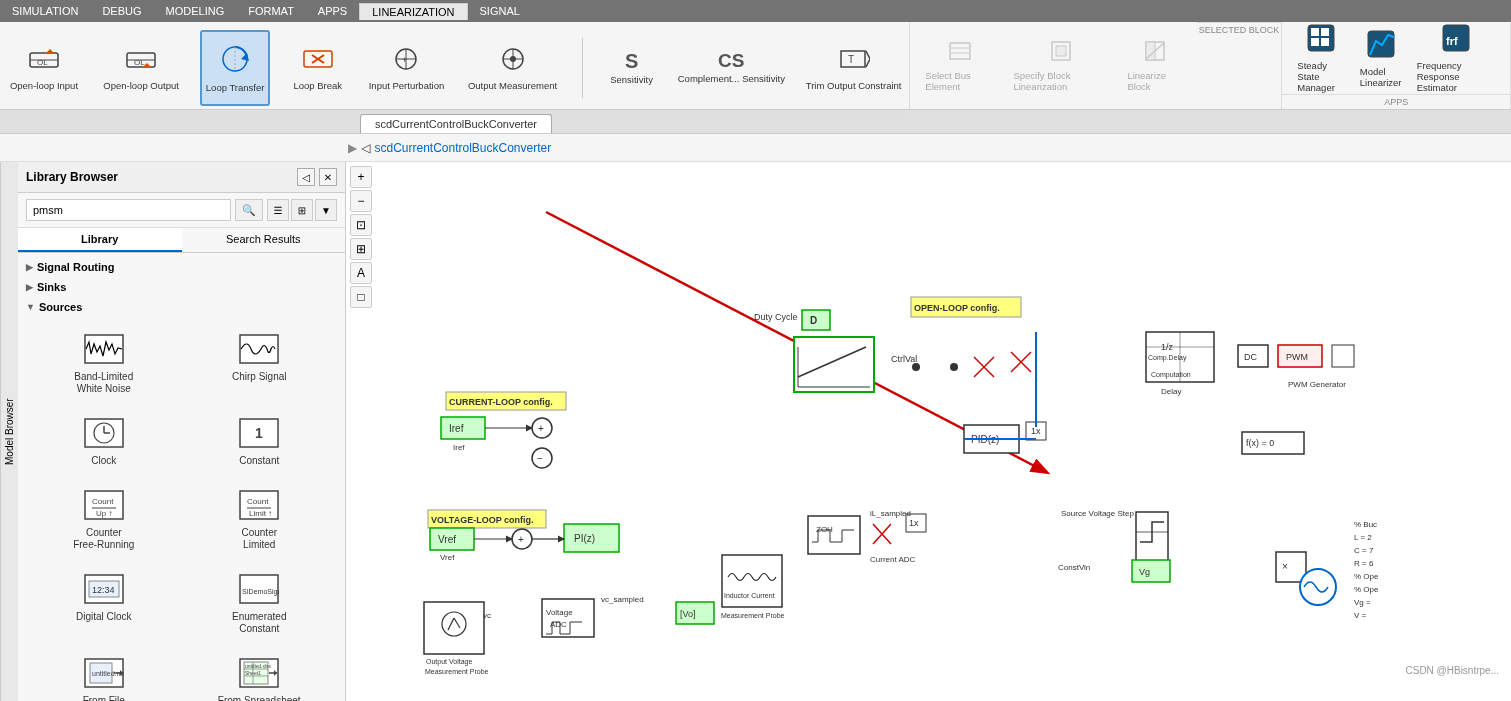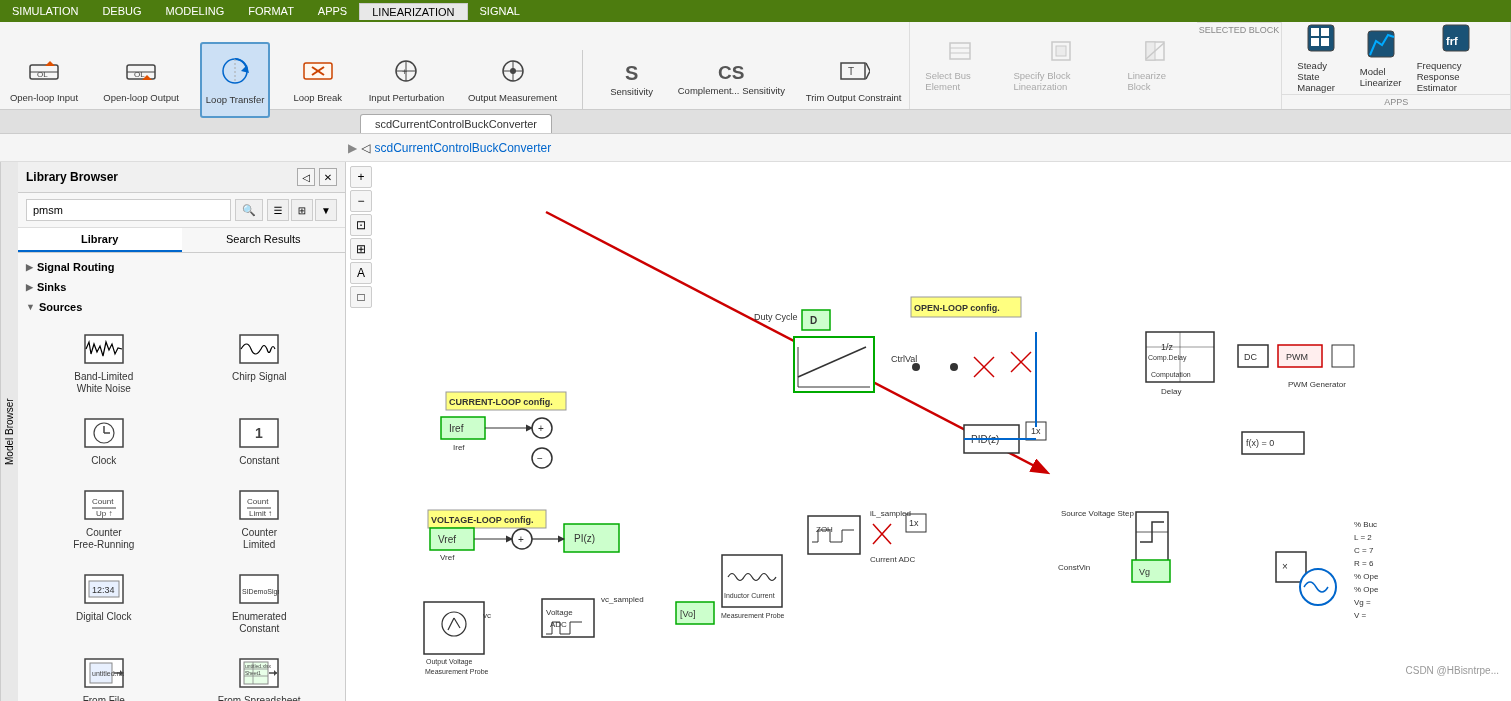--- a/index.html
+++ b/index.html
@@ -1,21 +1,21 @@
 <!DOCTYPE html>
 <html><head>
   <meta charset="utf-8">
   <style>
     * { box-sizing: border-box; margin: 0; padding: 0; }
     body { font-family: Arial, sans-serif; font-size: 11px; background: #f0f0f0; overflow: hidden; width: 1511px; height: 701px; }
 
     
     #menu-bar {
       display: flex;
-      background: #4d7c0f;
+      background: #737373;
       height: 22px;
       align-items: center;
     }
     .menu-item {
       color: white;
       padding: 2px 12px;
       font-size: 11px;
       cursor: pointer;
       white-space: nowrap;
     }
@@ -238,21 +238,21 @@
   <div class="menu-item">MODELING</div>
   <div class="menu-item">FORMAT</div>
   <div class="menu-item">APPS</div>
   <div class="menu-item selected-tab">LINEARIZATION</div>
   <div class="menu-item">SIGNAL</div>
 </div>
 
 <div id="toolbar">
 
   <div style="display:flex;flex-direction:column;border-right:1px solid #ddd;min-width:360px;">
-    <div style="display:flex;flex:1;align-items:center;padding:20px 6px;gap:18px;">
+    <div style="display:flex;flex:1;align-items:center;padding:8px 6px;gap:18px;">
 
       <div class="toolbar-btn">
         <div class="icon">
           <svg width="32" height="28" viewBox="0 0 32 28">
               <rect x="2" y="8" width="28" height="14" rx="2" fill="none" stroke="#444" stroke-width="1.5"></rect>
               <line x1="2" y1="15" x2="30" y2="15" stroke="#444" stroke-width="1"></line>
               <text x="9" y="20" font-size="8" fill="#444">OL</text>
               <path d="M22 4 L27 9 L17 9 Z" fill="#e05000"></path>
             </svg>
         </div>

